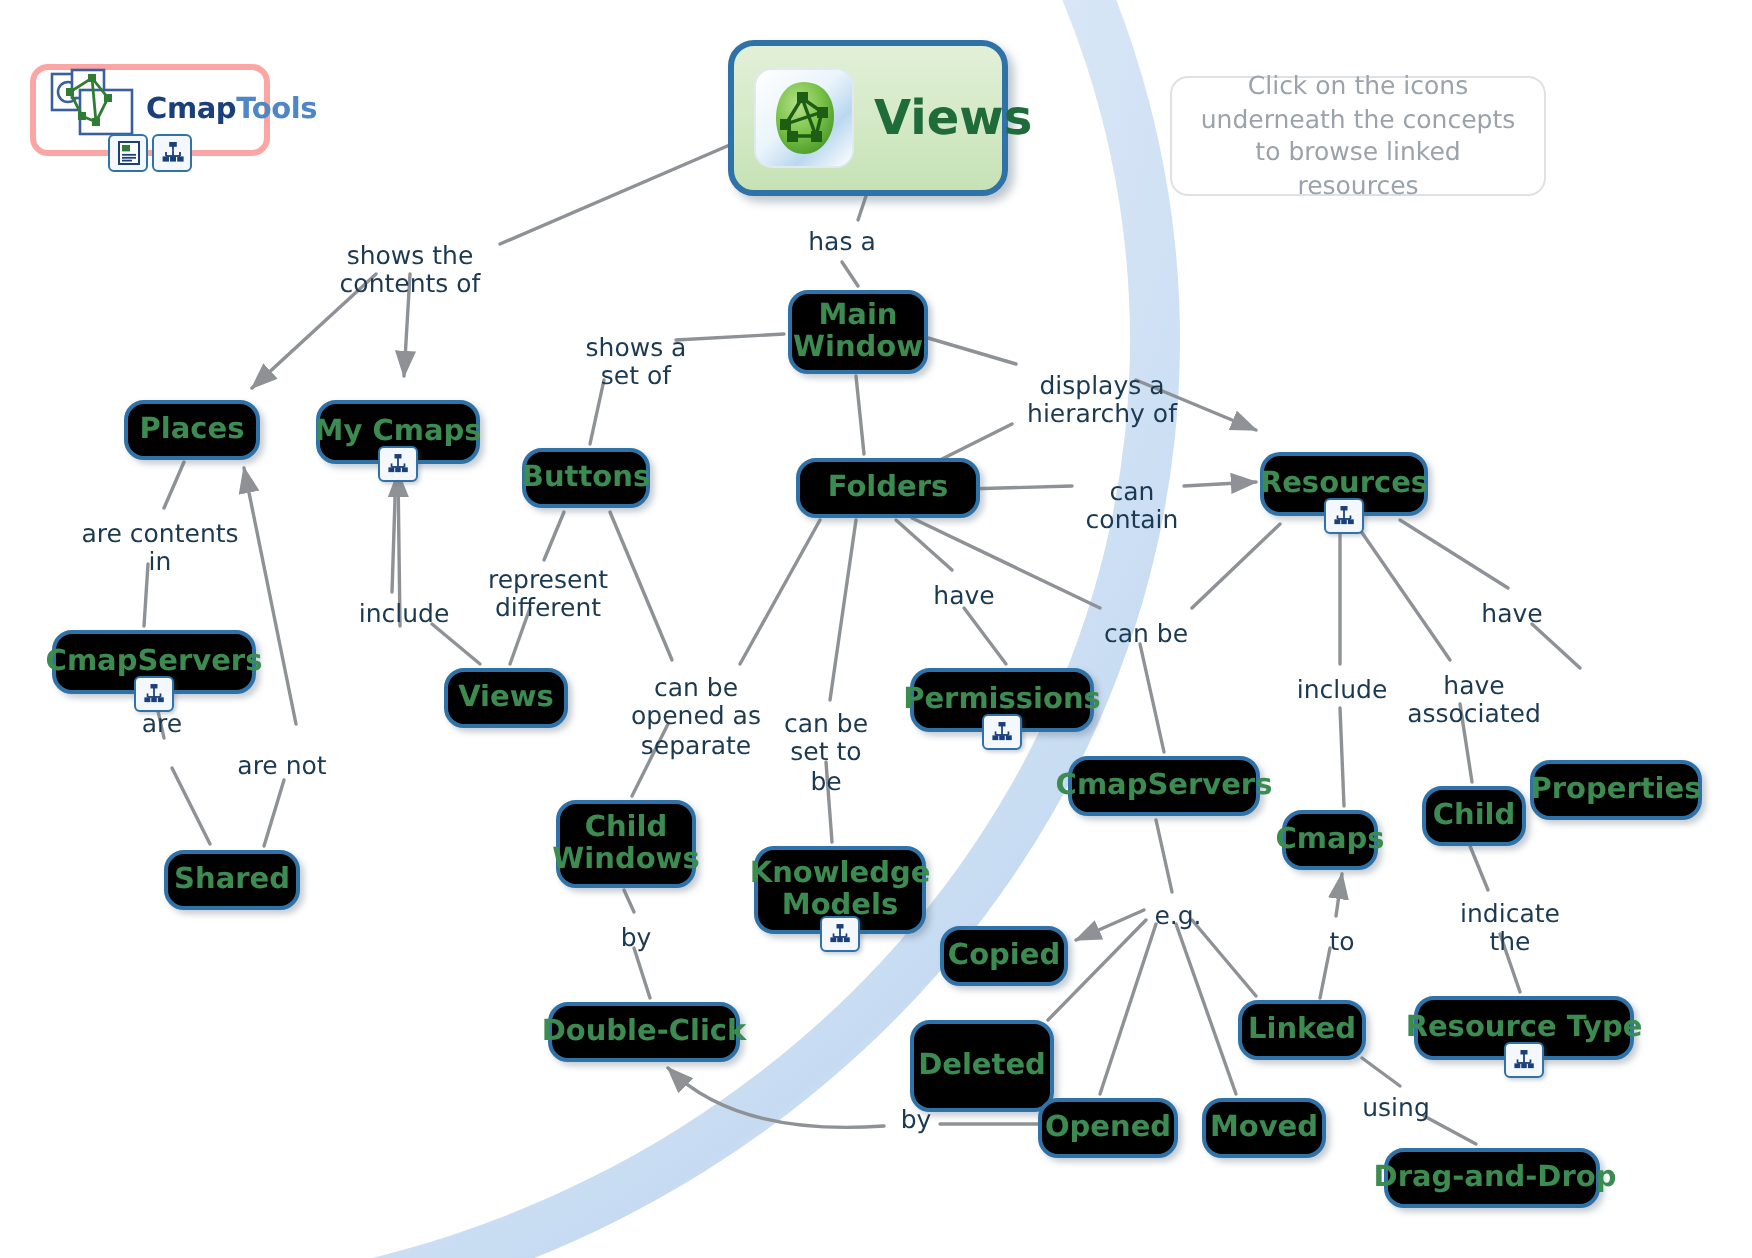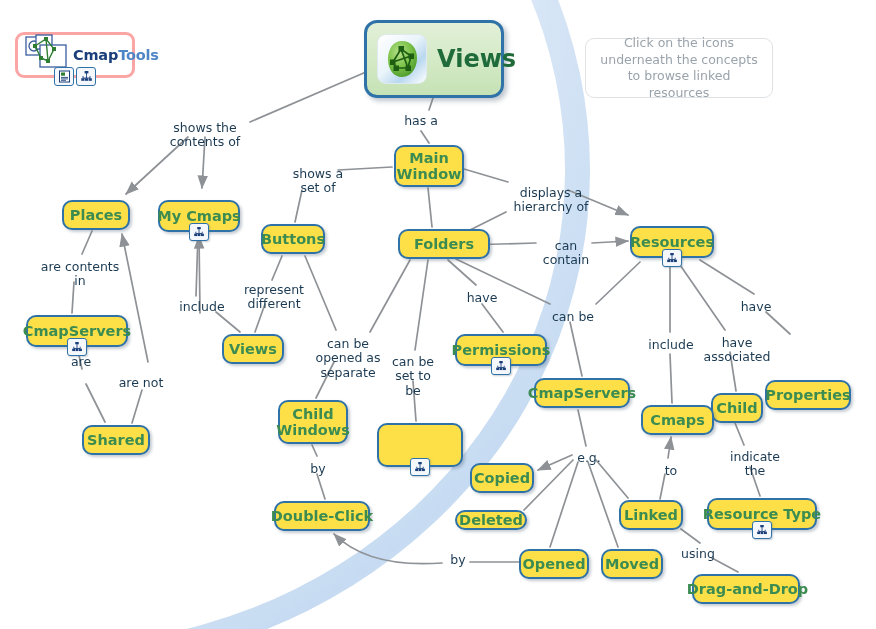--- a/index.html
+++ b/index.html
@@ -30,21 +30,21 @@
     background:#ffffff;
     pointer-events:none;
   }
 
   #edges{position:absolute;left:0;top:0;width:876px;height:629px;}
 
   
   .node{
     position:absolute;
     box-sizing:border-box;
-    background:#fde047;
+    background:#000000;
     border:2px solid #2e72a8;
     border-radius:10px;
     color:#3c8c52;
     font-size:14.5px;
     font-weight:bold;
     text-align:center;
     display:flex;
     align-items:center;
     justify-content:center;
     line-height:1.12;
@@ -456,30 +456,31 @@
             </g>
           </svg>
         </span>
       </div>
       <div class="node" style="left: 765px; top: 336px; width: 86px; height: 30px; margin-top: 44px;">
         <span>Properties</span>
       </div>
       <div class="node" style="left: 711px; top: 393px; width: 52px; height: 30px;">
         <span>Child</span>
       </div>
-      <div class="node" style="left: 641px; top: 405px; width: 73px; height: 30px;">
+      <div class="node" style="left: 641px; top: 405px; width: 48px; height: 30px;">
         <span>Cmaps</span>
       </div>
       <div class="node" style="left: 534px; top: 378px; width: 96px; height: 30px;">
         <span>CmapServers</span>
       </div>
       <div class="node two-line" style="left: 278px; top: 400px; width: 70px; height: 44px;">
         <span>Child Windows</span>
       </div>
       <div class="node two-line" style="left: 377px; top: 423px; width: 86px; height: 44px;">
+        <span>Knowledge Models</span>
         <span class="badge">
           <svg width="14" height="12" viewBox="0 0 13 13">
             <g stroke="#1b3f7a" stroke-width=".95" fill="none">
               <path d="M6.5,3.2 V5.4"></path>
               <path d="M3,8.1 H10"></path>
               <path d="M3,8.1 V6.2"></path>
               <path d="M10,8.1 V6.2"></path>
               <path d="M6.5,5.4 V8.1"></path>
             </g>
             <g fill="#1b3f7a">
@@ -487,21 +488,21 @@
               <rect x="1.3" y="8.3" width="3.2" height="2.6"></rect>
               <rect x="5" y="8.3" width="3" height="2.6"></rect>
               <rect x="8.6" y="8.3" width="3.2" height="2.6"></rect>
             </g>
           </svg>
         </span>
       </div>
       <div class="node" style="left: 470px; top: 463px; width: 64px; height: 30px;">
         <span>Copied</span>
       </div>
-      <div class="node" style="left: 455px; top: 510px; width: 72px; height: 20px;">
+      <div class="node" style="left: 455px; top: 510px; width: 72px; height: 46px;">
         <span>Deleted</span>
       </div>
       <div class="node" style="left: 274px; top: 501px; width: 96px; height: 30px;">
         <span>Double-Click</span>
       </div>
       <div class="node" style="left: 519px; top: 549px; width: 70px; height: 30px;">
         <span>Opened</span>
       </div>
       <div class="node" style="left: 601px; top: 549px; width: 62px; height: 30px;">
         <span>Moved</span>

